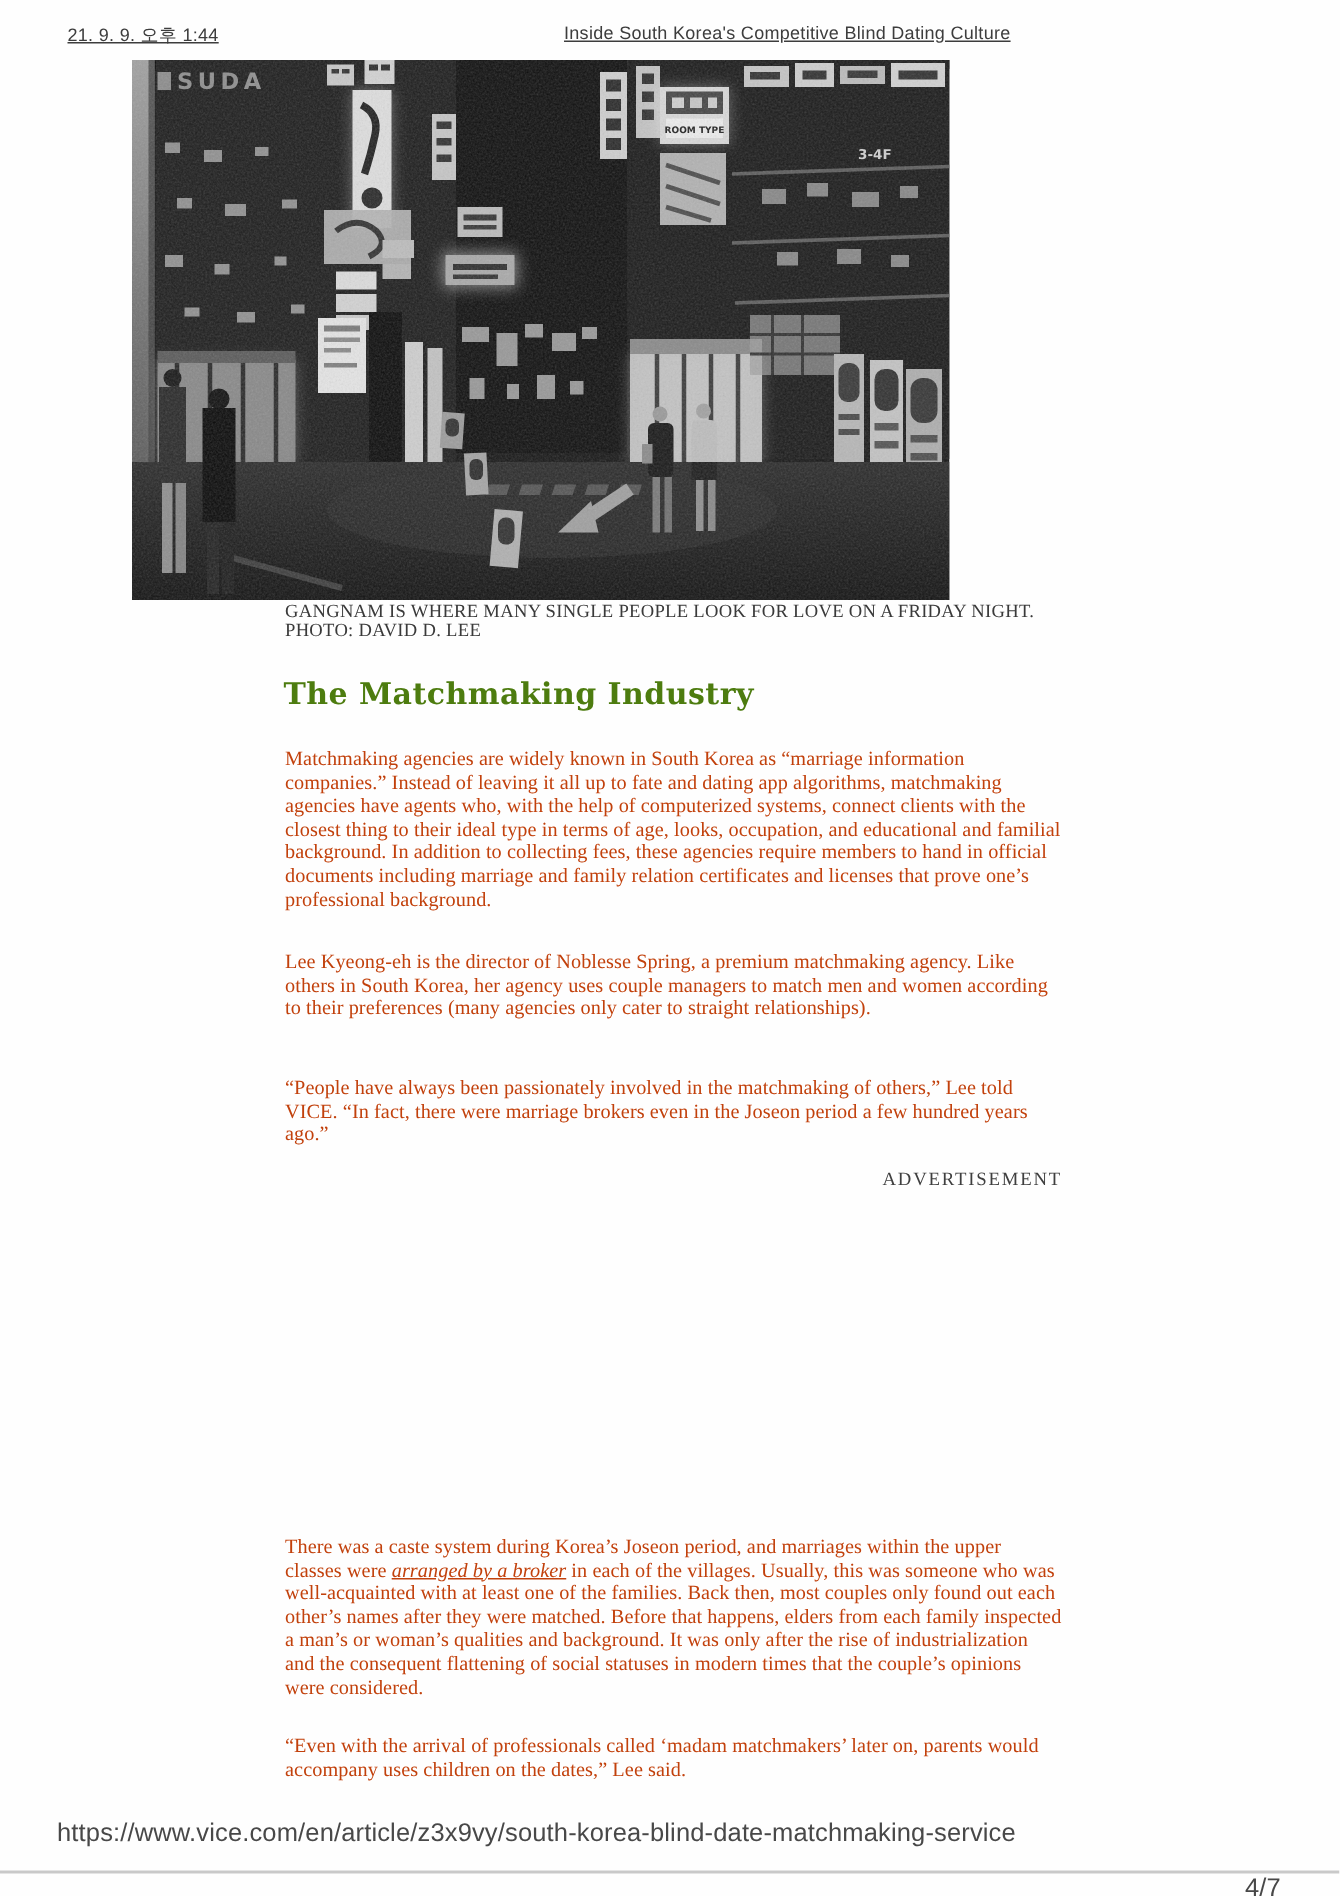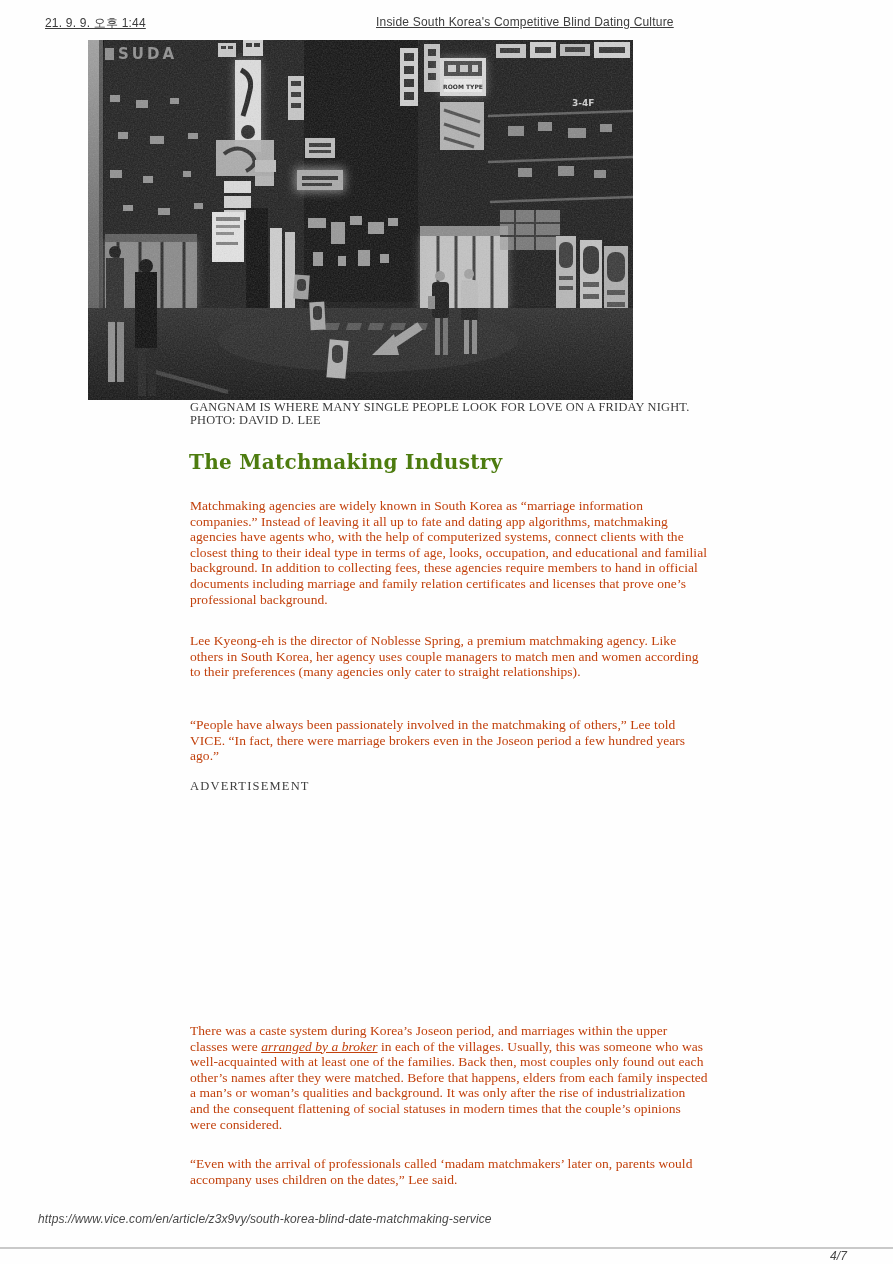--- a/index.html
+++ b/index.html
@@ -2,34 +2,34 @@
 <html><head>
 <meta charset="utf-8">
 <style>
   html,body{margin:0;padding:0;}
   body{
     width:893px;height:1264px;position:relative;background:#fefefe;
     font-family:"Liberation Serif",serif;overflow:hidden;
   }
   .abs{position:absolute;}
   .hdr{font-family:"Liberation Sans",sans-serif;font-size:12px;color:#3d3d3d;letter-spacing:.2px;text-decoration:underline;}
-  .ftr{font-family:"Liberation Sans",sans-serif;font-size:12px;color:#484848;letter-spacing:.1px;font-style:italic;}
+  .ftr{font-family:"Liberation Sans",sans-serif;font-size:17px;color:#484848;letter-spacing:.1px;}
   .caption{
     font-size:12.4px;line-height:13px;color:#3a3a3a;width:520px;letter-spacing:.2px;
   }
   .heading{
     font-family:"DejaVu Serif","Liberation Serif",serif;font-size:20px;font-weight:bold;
     color:#4d7c0f;letter-spacing:.3px;
   }
   .body-text{
     font-size:13.5px;line-height:15.6px;color:#c2410c;width:518px;letter-spacing:.05px;
     text-rendering:optimizeLegibility;
   }
   .ad{
-    font-size:12.5px;color:#3f3f3f;width:518px;text-align:left;letter-spacing:1.2px;
+    font-size:12.5px;color:#3f3f3f;width:518px;text-align:right;letter-spacing:1.2px;
   }
   a.scan-link{color:inherit;text-decoration:underline;cursor:pointer;font-style:italic;}
   .scanline{background:#c9c9c9;height:2px;width:893px;left:0;top:1247px;}
   svg text{user-select:none;}
 </style>
 </head>
 <body>
 
 <div class="abs hdr" style="left:45px;top:15px">21. 9. 9. 오후 1:44</div>
 <div class="abs hdr" style="left:376px;top:15px">Inside South Korea's Competitive Blind Dating Culture</div>

